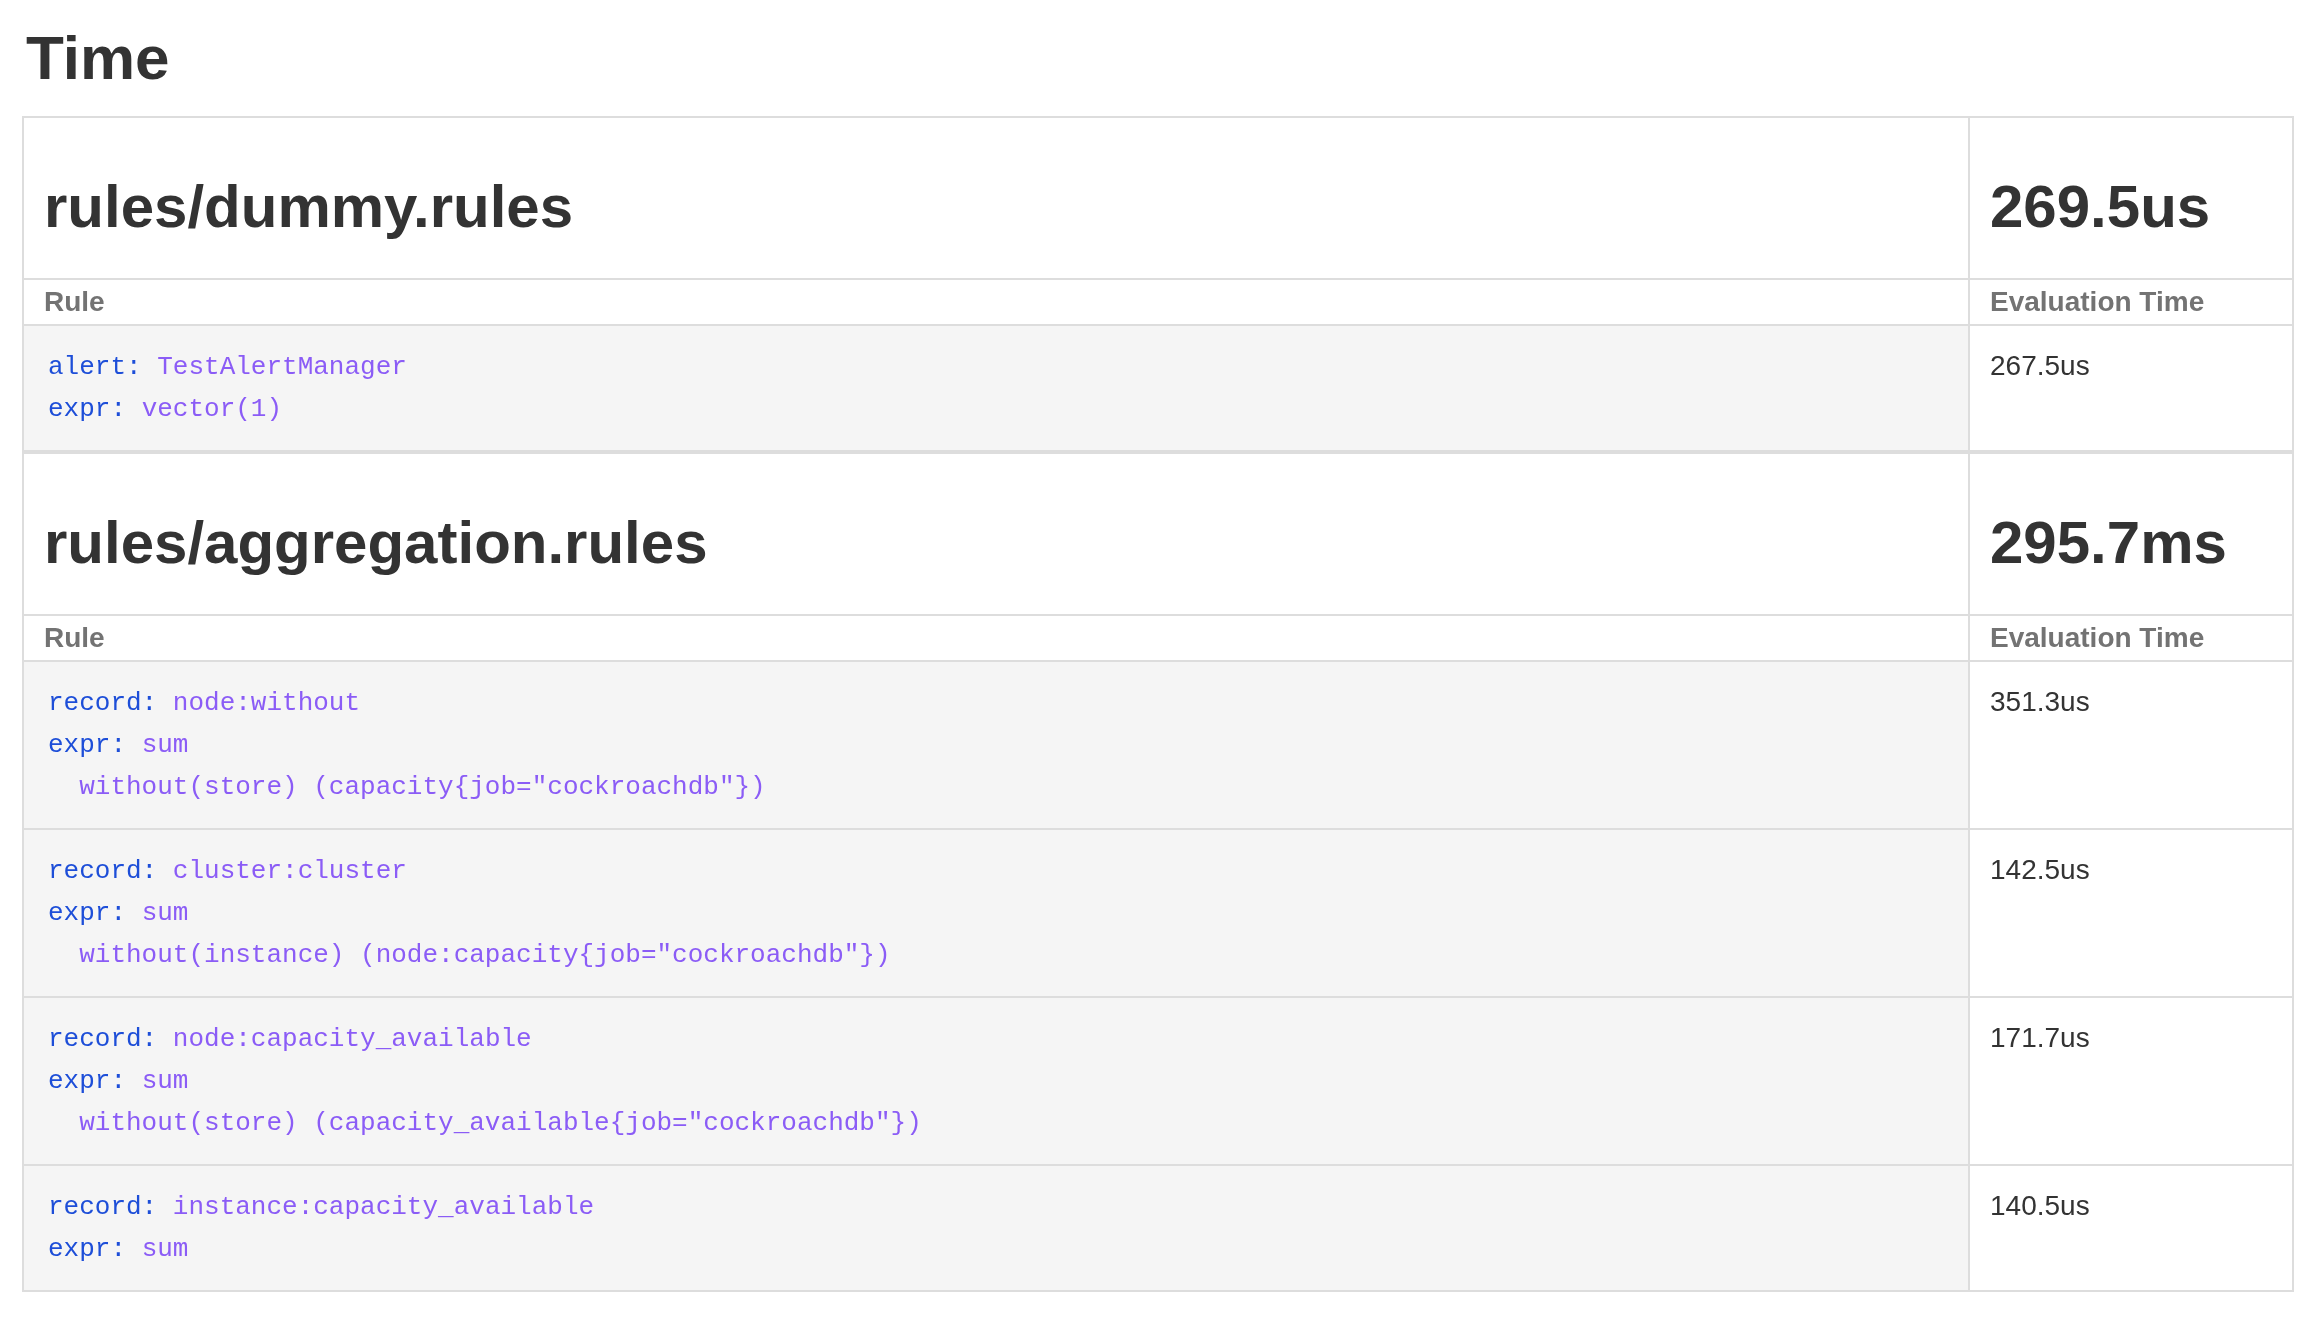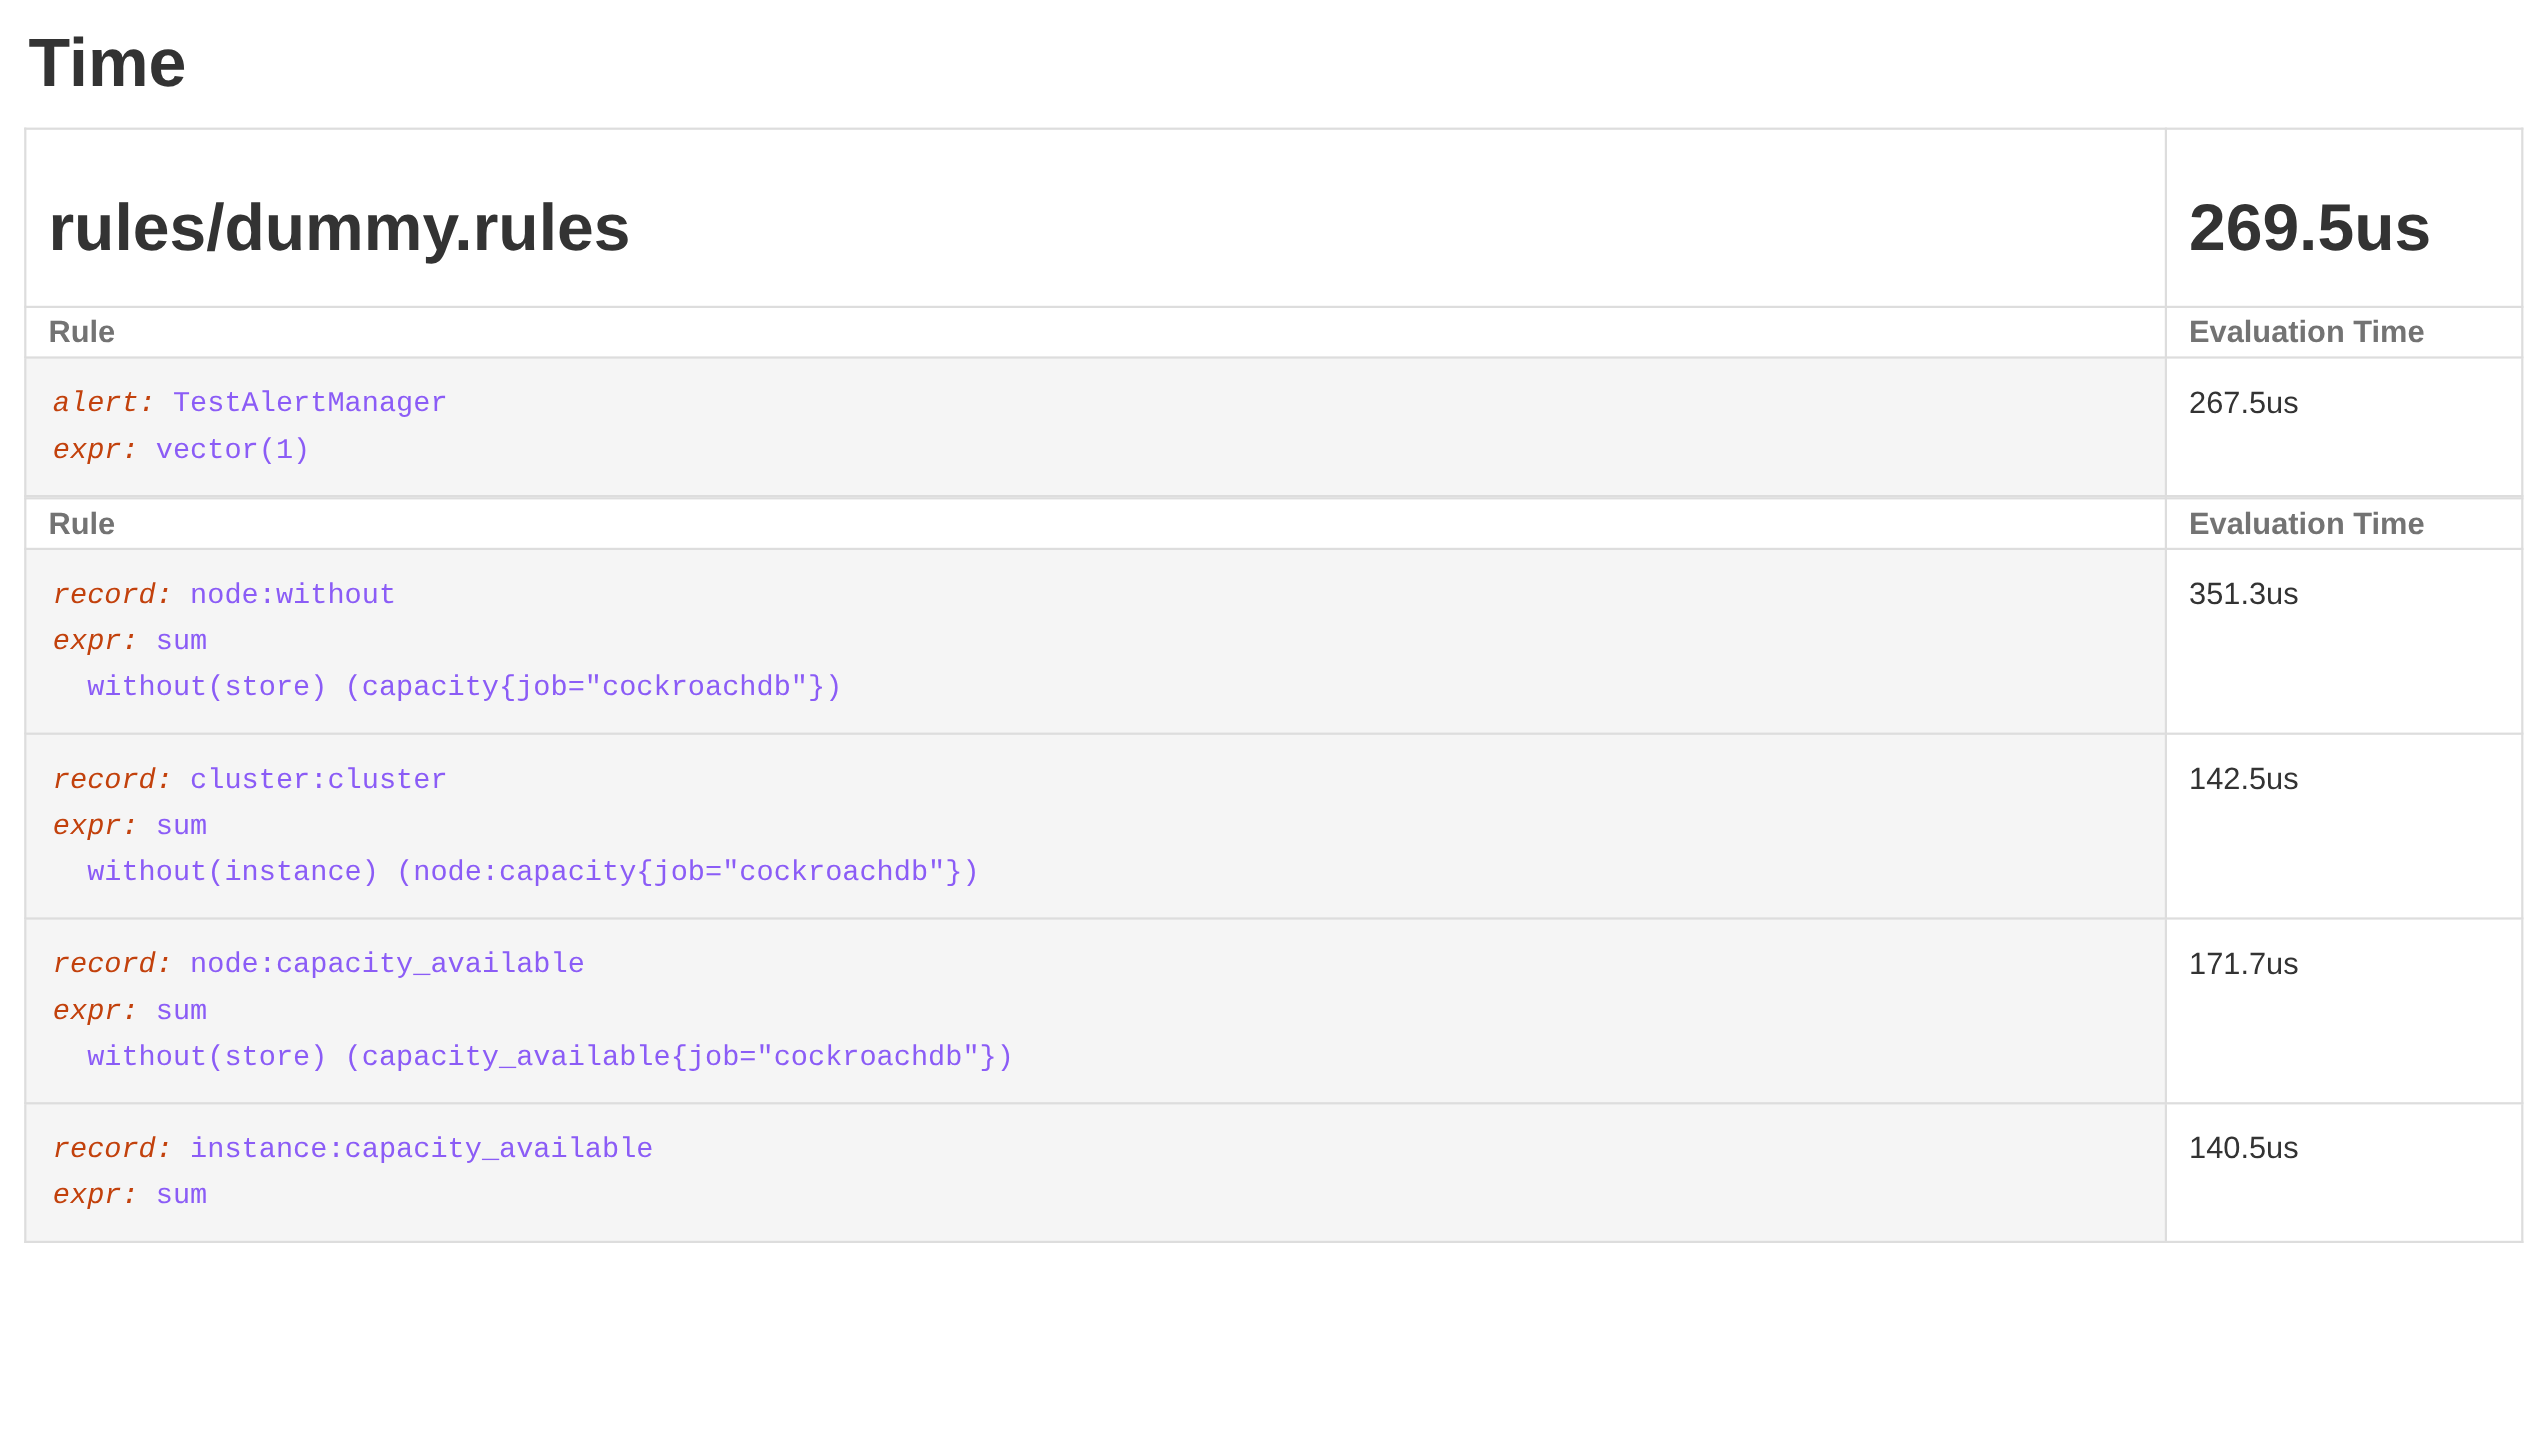--- a/index.html
+++ b/index.html
@@ -53,21 +53,21 @@
   }
   td.rule-cell {
     background: #f5f5f5;
     padding: 20px 24px;
     font-family: "Liberation Mono", "DejaVu Sans Mono", monospace;
     font-size: 26px;
     line-height: 42px;
     color: #222222;
   }
   .code-line { white-space: pre; }
-  .code-key { color: #c2410c; font-style: italic; }
+  .code-key { color: #1d4ed8; }
   a.code-link {
     color: #8b5cf6;
     text-decoration: none;
     cursor: pointer;
     white-space: pre;
   }
   td.eval-cell {
     padding: 20px 20px;
     font-size: 28px;
     line-height: 1.43;
@@ -108,20 +108,28 @@
   </tbody>
 </table>
 
 <table class="rules-table">
   <colgroup>
       <col>
       <col class="eval-col">
     </colgroup>
   <tbody>
     <tr>
+      <td class="group-cell">
+        <h2 class="group-title">rules/aggregation.rules</h2>
+      </td>
+      <td class="group-cell">
+        <h2 class="group-title">295.7ms</h2>
+      </td>
+    </tr>
+    <tr>
       <th class="col-head">Rule</th>
       <th class="col-head">Evaluation Time</th>
     </tr>
 
     <tr>
       <td class="rule-cell">
         <div class="code-line"><span class="code-key">record: </span><a class="code-link">node:without</a></div>
         <div class="code-line"><span class="code-key">expr: </span><a class="code-link">sum</a></div>
         <div class="code-line"><span class="code-key"></span><a class="code-link">  without(store) (capacity{job="cockroachdb"})</a></div>
       </td>

